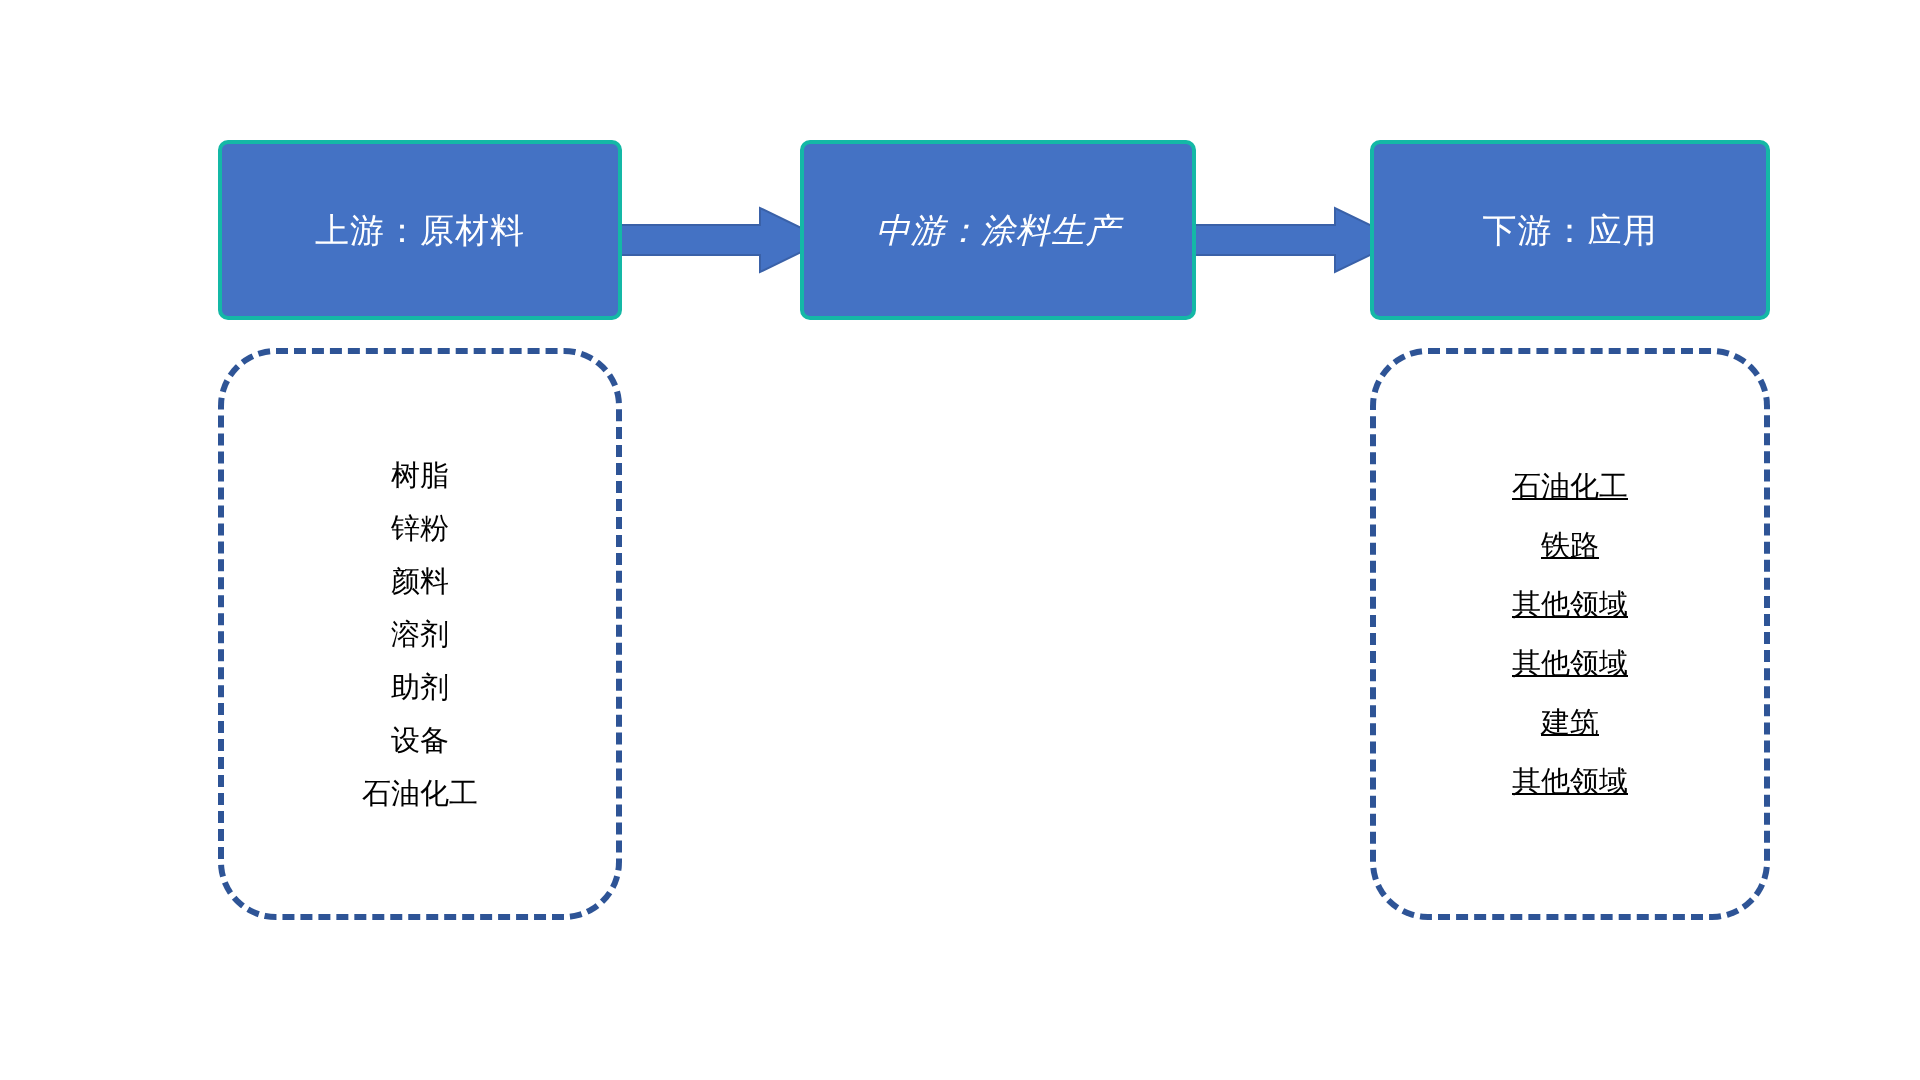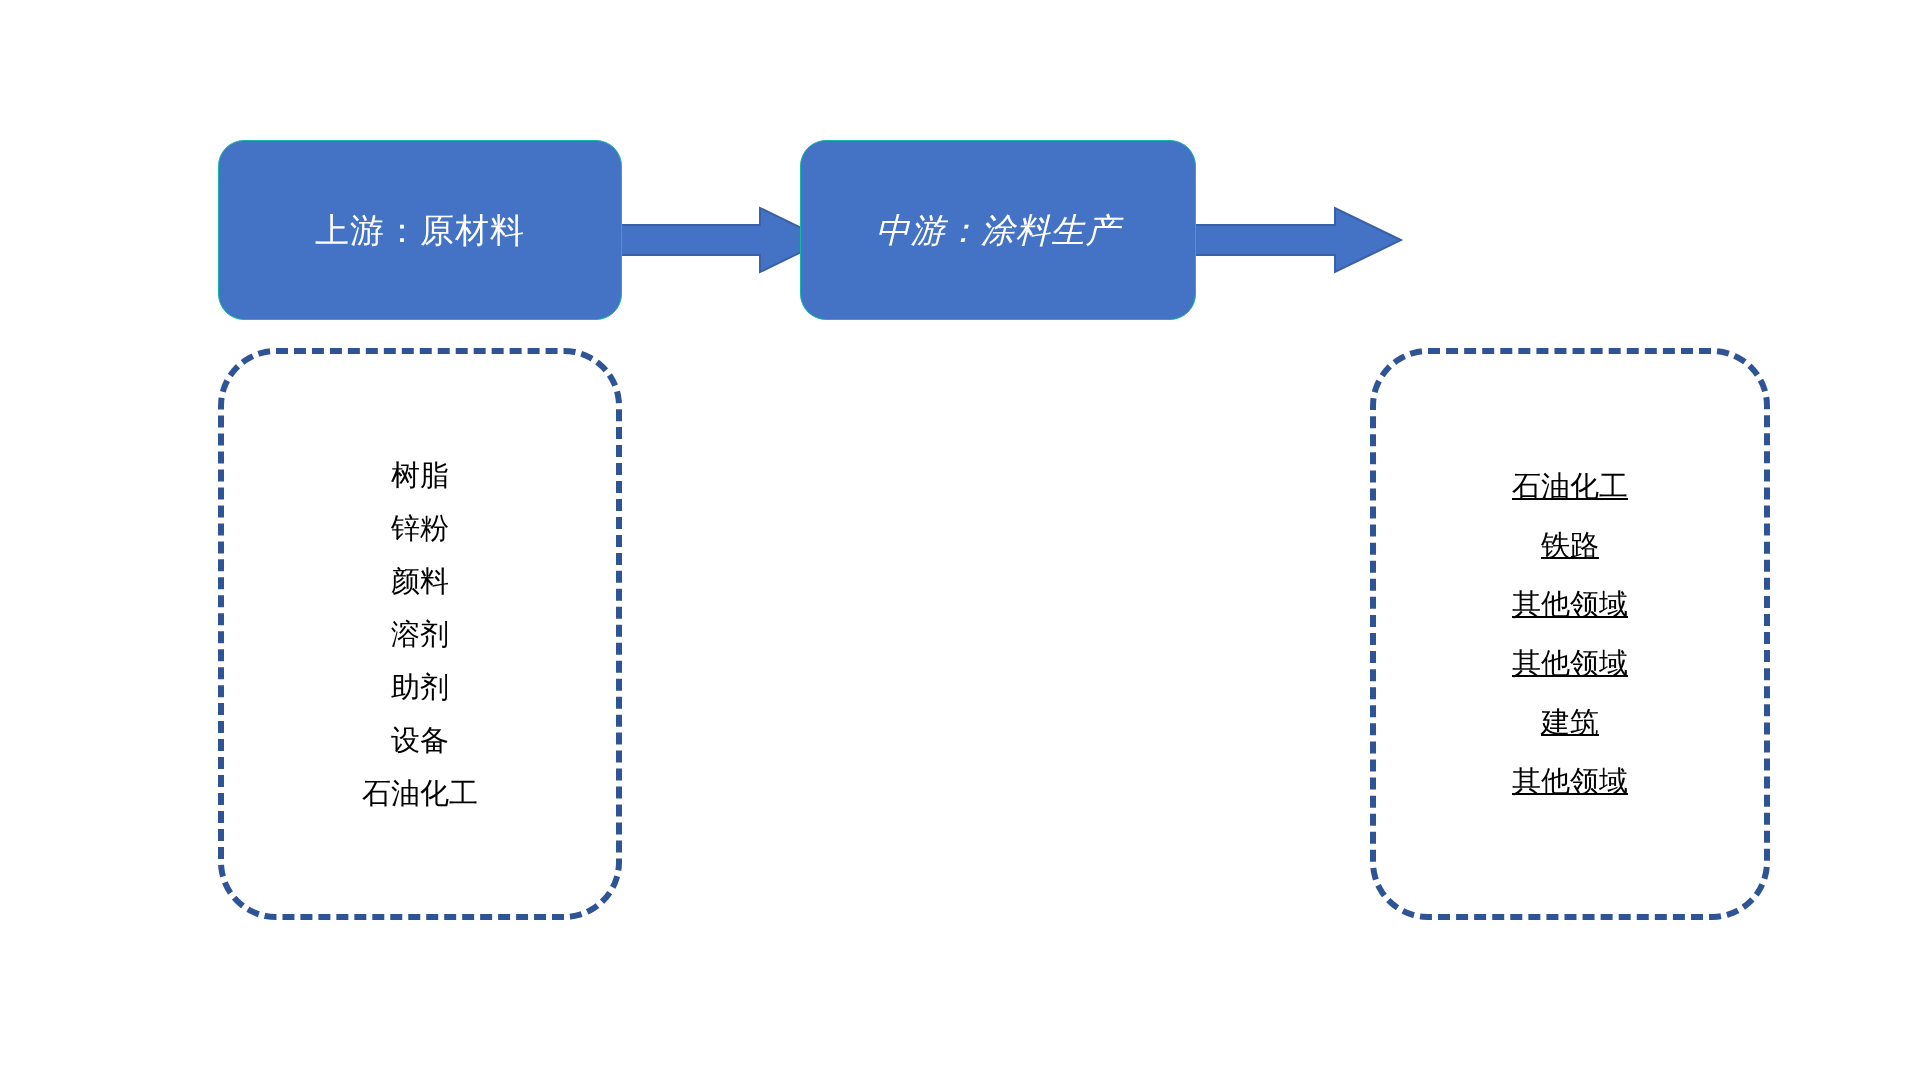--- a/index.html
+++ b/index.html
@@ -19,22 +19,22 @@
     width: 1920px;
     height: 1080px;
     background: #ffffff;
   }
 
   
   .hdr-box {
     position: absolute;
     box-sizing: border-box;
     background: #4472C4;
-    border: 1px solid #14b8a6;
-    border-radius: 26px;
+    border: 4px solid #14b8a6;
+    border-radius: 10px;
     display: flex;
     align-items: center;
     justify-content: center;
     z-index: 3;
   }
   .hdr-label {
     color: #FFFFFF;
     font-size: 34px;
     line-height: 1.2;
     letter-spacing: 1px;
@@ -102,20 +102,23 @@
       <span class="item">设备</span>
       <span class="item">石油化工</span>
     </div>
   </div>
 
   <div class="hdr-box" style="left:800px; top:140px; width:396px; height:180px;font-style:italic;">
     <span class="hdr-label">中游：涂料生产</span>
   </div>
 
 
+  <div class="hdr-box" style="left:1370px; top:140px; width:400px; height:180px;">
+    <span class="hdr-label">下游：应用</span>
+  </div>
 
   <div class="dash-box" style="left:1370px; top:348px; width:400px; height:572px;">
     <div class="dash-inner center-mode" style="gap:30px;text-decoration:underline;">
       <span class="item">石油化工</span>
       <span class="item">铁路</span>
       <span class="item">其他领域</span>
       <span class="item">其他领域</span>
       <span class="item">建筑</span>
       <span class="item">其他领域</span>
     </div>

